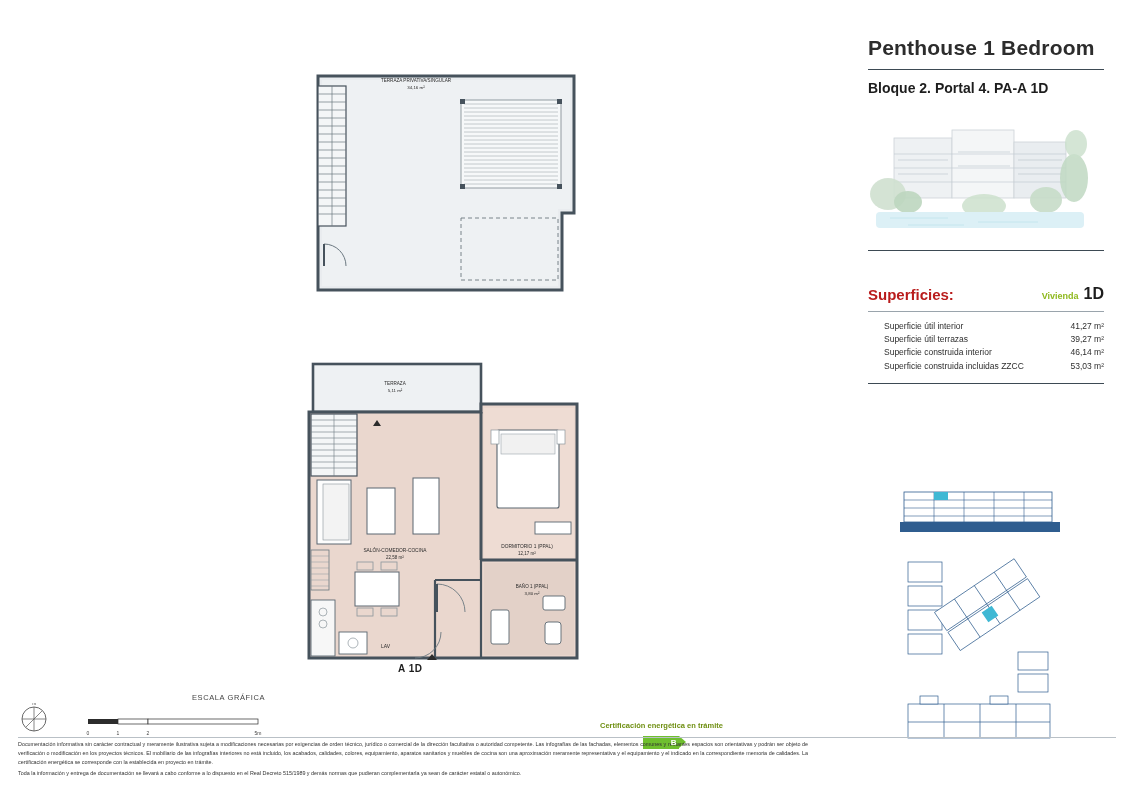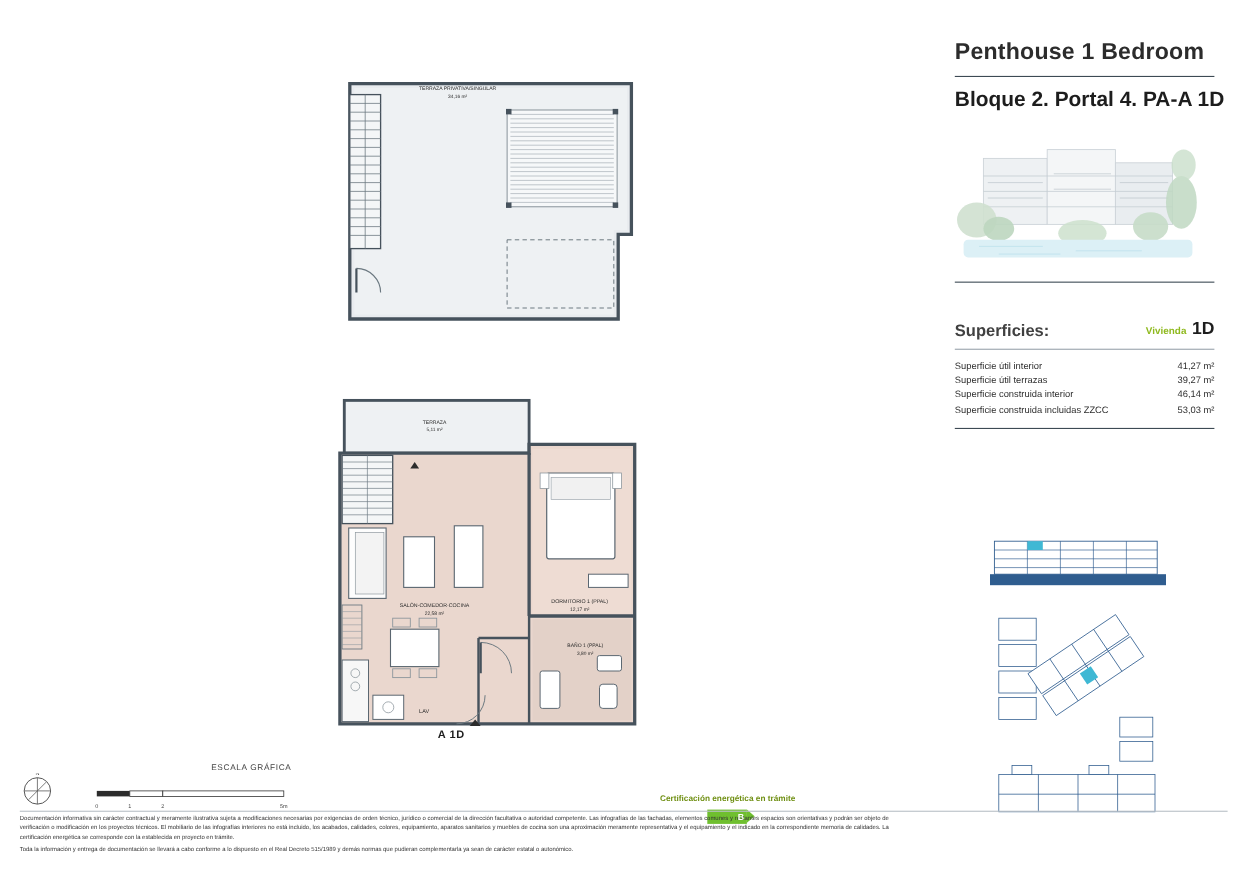--- a/index.html
+++ b/index.html
@@ -37,21 +37,21 @@
     border: 0;
     border-top: 1px solid #3d4a54;
     margin: 10px 0 10px 0;
   }
   .hr-thin {
     border: 0;
     border-top: 1px solid #9aa4ac;
     margin: 8px 0 8px 0;
   }
   .title-sub {
-    font-size: 19px;
+    font-size: 14px;
     font-weight: bold;
     color: #1d1d1d;
     white-space: nowrap;
   }
 
   
   .render-box {
     margin-top: 12px;
     width: 226px;
     height: 132px;
@@ -65,39 +65,39 @@
 
   
   .sup-head {
     display: flex;
     align-items: flex-end;
     justify-content: space-between;
   }
   .sup-title {
     font-size: 15px;
     font-weight: bold;
-    color: #404040;
+    color: #b91c1c;
   }
   .sup-viv {
     display: flex;
     align-items: baseline;
     gap: 5px;
     margin-top: 24px;
   }
   .sup-viv-label {
     font-size: 9px;
     color: #8fb91e;
     font-weight: bold;
   }
   .sup-viv-code {
     font-size: 16px;
     font-weight: bold;
     color: #1d1d1d;
   }
-  .sup-rows { margin-top: 7px; }
+  .sup-rows { margin-top: 7px; margin-left: 16px; }
   .sup-row {
     display: flex;
     justify-content: space-between;
     font-size: 8.5px;
     line-height: 1.55;
     color: #2e2e2e;
     white-space: nowrap;
   }
   .sup-row .val { font-variant-numeric: tabular-nums; }
 

